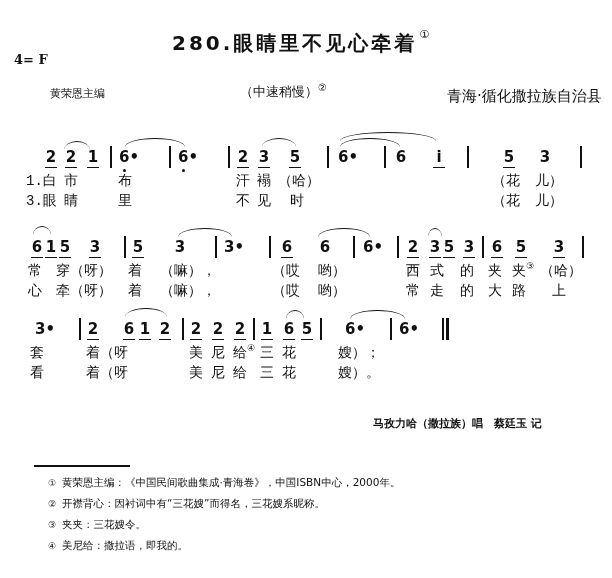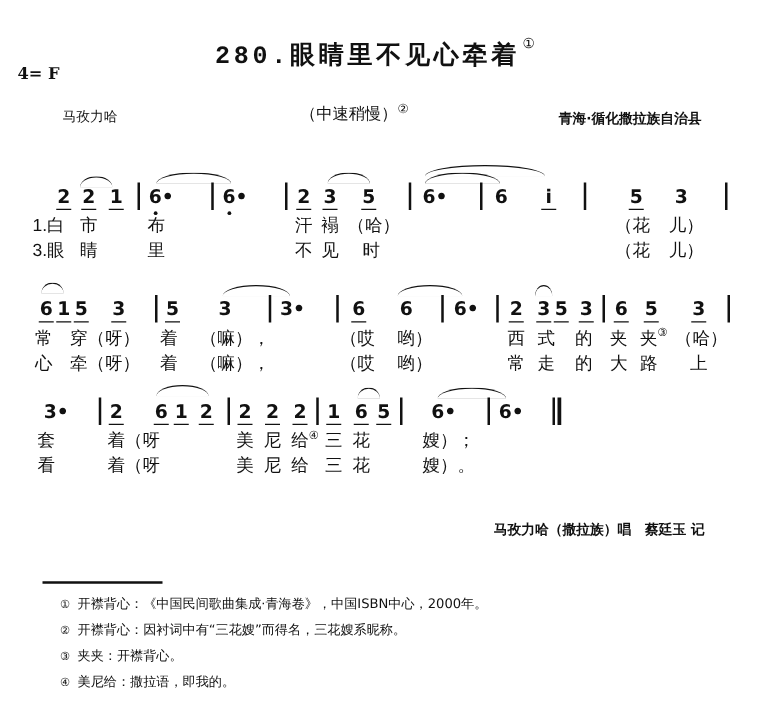--- a/index.html
+++ b/index.html
@@ -1,44 +1,44 @@
 <!DOCTYPE html>
 <html><head>
 <meta charset="utf-8">
 <style>
   html,body{margin:0;padding:0;background:#fff;}
   body{width:612px;height:578px;position:relative;overflow:hidden;color:#111;
        font-family:"DejaVu Sans","Liberation Sans",sans-serif;}
   .abs{position:absolute;white-space:nowrap;}
-  .title{left:172px;top:30px;font-size:20px;font-weight:bold;letter-spacing:3px;font-family:Liberation Mono, monospace;}
+  .title{left:172px;top:30px;font-size:20px;font-weight:bold;letter-spacing:3px;}
   .title sup{font-size:11px;font-weight:normal;position:relative;top:-4px;margin-left:2px;}
   .key{left:14px;top:52px;font-size:13px;font-weight:bold;font-family:"DejaVu Serif",serif;}
   .tempo{left:50px;top:86px;font-size:11px;}
   .sub{left:240px;top:82px;font-size:13px;}
   .sub sup{font-size:10px;}
-  .region{left:447px;top:87px;font-size:11px;font-weight:bold;}
+  .region{left:447px;top:87px;font-size:15px;font-weight:normal;}
   .row{position:absolute;left:0;width:612px;}
   .n{position:absolute;font-size:15px;font-weight:bold;text-align:center;width:14px;}
   .n.u::after{content:"";position:absolute;left:1px;right:1px;bottom:-2px;border-bottom:1.5px solid #111;}
   .dotb{position:absolute;width:3px;height:3px;border-radius:50%;background:#111;}
   .bar{position:absolute;width:1.5px;height:22px;background:#111;}
-  .lyr{position:absolute;font-size:14px;font-family:Liberation Sans, sans-serif;}
+  .lyr{position:absolute;font-size:14px;font-family:Liberation Mono, monospace;}
   .slur{position:absolute;border-top:1.3px solid #111;border-radius:50% 50% 0 0 / 100% 100% 0 0;height:8px;}
-  .credit{left:395px;top:416px;font-size:11px;font-weight:bold;}
+  .credit{left:373px;top:416px;font-size:11px;font-weight:bold;}
   .rule{left:34px;top:465px;width:96px;height:1.5px;background:#111;}
   .fn{left:48px;font-size:10.5px;}
   .fn .mk{display:inline-block;width:14px;font-size:9px;}
   .sup3{font-size:9px;position:relative;top:-6px;}
 </style>
 </head>
 <body>
 
 <div class="abs title"><span>280.眼睛里不见心牵着</span><sup>①</sup></div>
 <div class="abs key">4= F</div>
-<div class="abs tempo">马孜力哈</div>
+<div class="abs tempo">黄荣恩主编</div>
 <div class="abs sub"><span>（中速稍慢）</span><sup>②</sup></div>
 <div class="abs region">青海·循化撒拉族自治县</div>
 
 <div class="row" style="top:148px;">
   <div class="slur" style="left:64px;top:-7px;width:26px;"></div>
   <div class="slur" style="left:125px;top:-10px;width:60px;"></div>
   <div class="slur" style="left:262px;top:-10px;width:34px;"></div>
   <div class="slur" style="left:340px;top:-16px;width:96px;"></div>
   <div class="slur" style="left:340px;top:-10px;width:60px;"></div>
 
@@ -183,16 +183,16 @@
   <span class="lyr" style="left:211px;top:44px;">尼</span>
   <span class="lyr" style="left:233px;top:44px;">给</span>
   <span class="lyr" style="left:260px;top:44px;">三</span>
   <span class="lyr" style="left:282px;top:44px;">花</span>
   <span class="lyr" style="left:338px;top:44px;">嫂）。</span>
 </div>
 
 <div class="abs credit">马孜力哈（撒拉族）唱　蔡廷玉 记</div>
 
 <div class="abs rule"></div>
-<div class="abs fn" style="top:476px;"><span class="mk">①</span><span>开襟背心：《中国民间歌曲集成·青海卷》，中国ISBN中心，2000年。</span></div>
+<div class="abs fn" style="top:476px;"><span class="mk">①</span><span>黄荣恩主编：《中国民间歌曲集成·青海卷》，中国ISBN中心，2000年。</span></div>
 <div class="abs fn" style="top:497px;"><span class="mk">②</span><span>开襟背心：因衬词中有“三花嫂”而得名，三花嫂系昵称。</span></div>
-<div class="abs fn" style="top:518px;"><span class="mk">③</span><span>夹夹：开襟背心。</span></div>
+<div class="abs fn" style="top:518px;"><span class="mk">③</span><span>夹夹：三花嫂令。</span></div>
 <div class="abs fn" style="top:539px;"><span class="mk">④</span><span>美尼给：撒拉语，即我的。</span></div>
 
 </body></html>

